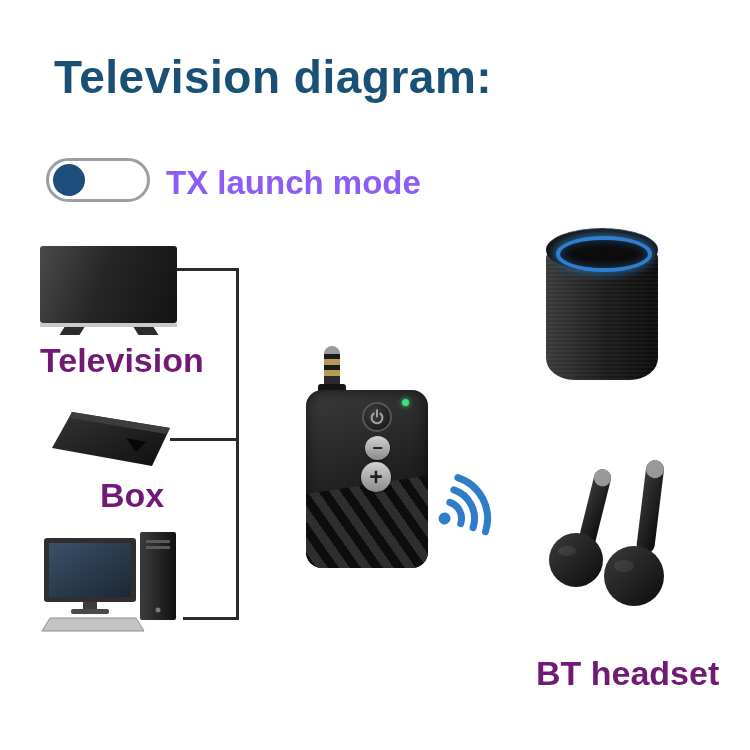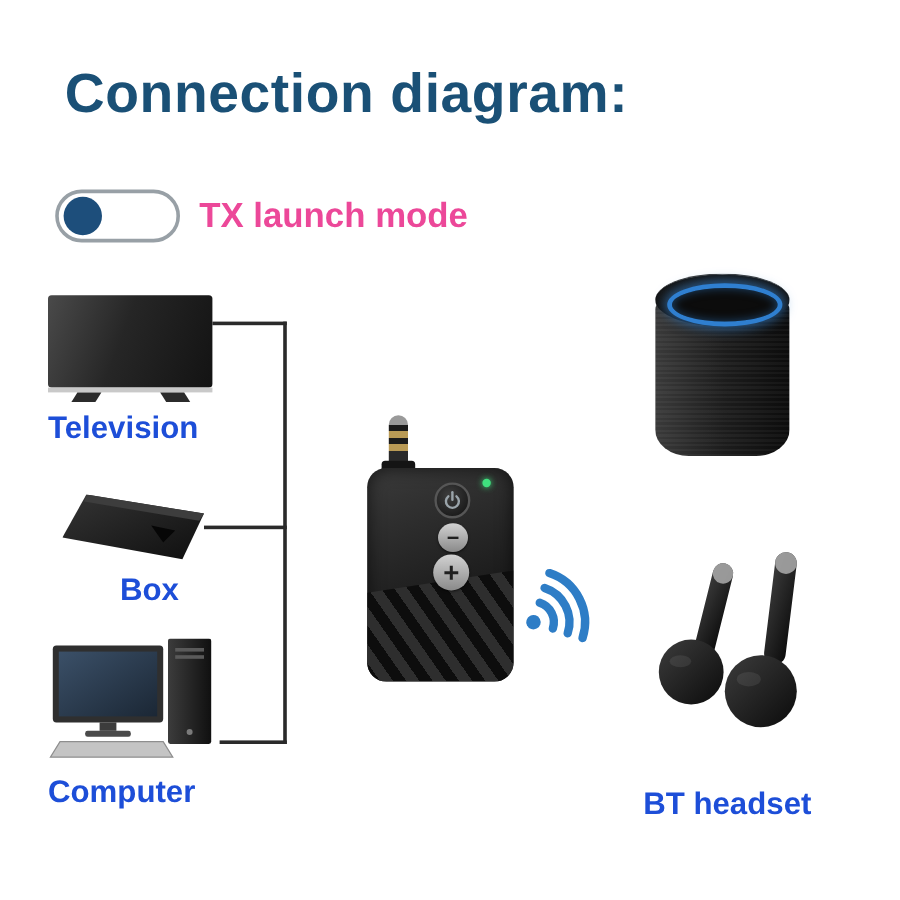--- a/index.html
+++ b/index.html
@@ -14,23 +14,23 @@
   
   .toggle{
     position:absolute;left:46px;top:158px;width:104px;height:44px;background:#fff;
     border:3px solid #98a0a6;border-radius:26px;box-sizing:border-box;
   }
   .toggle-knob{
     position:absolute;left:4px;top:3px;width:32px;height:32px;border-radius:50%;
     background:#1d4e7b;
   }
   .toggle-label{
-    position:absolute;left:166px;top:164px;font-size:29px;font-weight:600;color:#ec4899;
-  }
-  .label{position:absolute;font-weight:700;font-size:26px;color:#1d4ed8;}
+    position:absolute;left:166px;top:164px;font-size:33px;font-weight:600;color:#8b5cf6;
+  }
+  .label{position:absolute;font-weight:700;font-size:34px;color:#701a75;}
   
   .tv-screen{
     position:absolute;left:40px;top:246px;width:137px;height:77px;border-radius:3px;
     background:linear-gradient(110deg,#4a4a4a 0%,#262626 45%,#131313 100%);
   }
   .tv-strip{position:absolute;left:40px;top:323px;width:137px;height:4px;background:#c9c9c9;}
   .tv-leg{position:absolute;top:327px;width:20px;height:8px;background:#2b2b2b;}
   .tv-leg.left{left:62px;transform:skewX(-32deg);}
   .tv-leg.right{left:136px;transform:skewX(32deg);}
   
@@ -96,21 +96,21 @@
     position:absolute;left:10px;top:7px;width:88px;height:28px;border-radius:50%;
     border:4px solid #2f7fd0;background:#0c0c0c;box-sizing:content-box;
     box-shadow:0 0 10px 2px rgba(47,127,208,.65), inset 0 0 8px rgba(47,127,208,.5);
   }
 </style>
 </head>
 <body>
 
 <div class="canvas">
 
-  <h1 class="title">Connection diagram:</h1>
+  <h1 class="title">Television diagram:</h1>
 
   <div class="toggle">
     <div class="toggle-knob"></div>
   </div>
   <div class="toggle-label">TX launch mode</div>
 
   <div>
     <div class="tv-screen"></div>
     <div class="tv-strip"></div>
     <div class="tv-leg left"></div>
@@ -145,21 +145,20 @@
     <rect x="102" y="0" width="36" height="88" rx="2" fill="url(#twrGrad)"></rect>
     <rect x="108" y="8" width="24" height="3" fill="#5a5a5a"></rect>
     <rect x="108" y="14" width="24" height="3" fill="#5a5a5a"></rect>
     <circle cx="120" cy="78" r="2.5" fill="#7a7a7a"></circle>
     <rect x="6" y="6" width="92" height="64" rx="3" fill="#2f2f2f"></rect>
     <rect x="11" y="11" width="82" height="54" fill="url(#scrGrad)"></rect>
     <rect x="45" y="70" width="14" height="7" fill="#3c3c3c"></rect>
     <rect x="33" y="77" width="38" height="5" rx="2" fill="#4a4a4a"></rect>
     <polygon points="12,86 98,86 106,99 4,99" fill="#c4c4c4" stroke="#8e8e8e" stroke-width="1"></polygon>
   </svg>
-  <div class="label" style="left:40px;top:644px;">Computer</div>
 
   <div class="cline tv"></div>
   <div class="cline box"></div>
   <div class="cline pc"></div>
   <div class="cline vert"></div>
 
   <div class="jack"></div>
   <div class="jack-collar"></div>
   <div class="tx-body">
     <div class="tx-stripes"></div>

